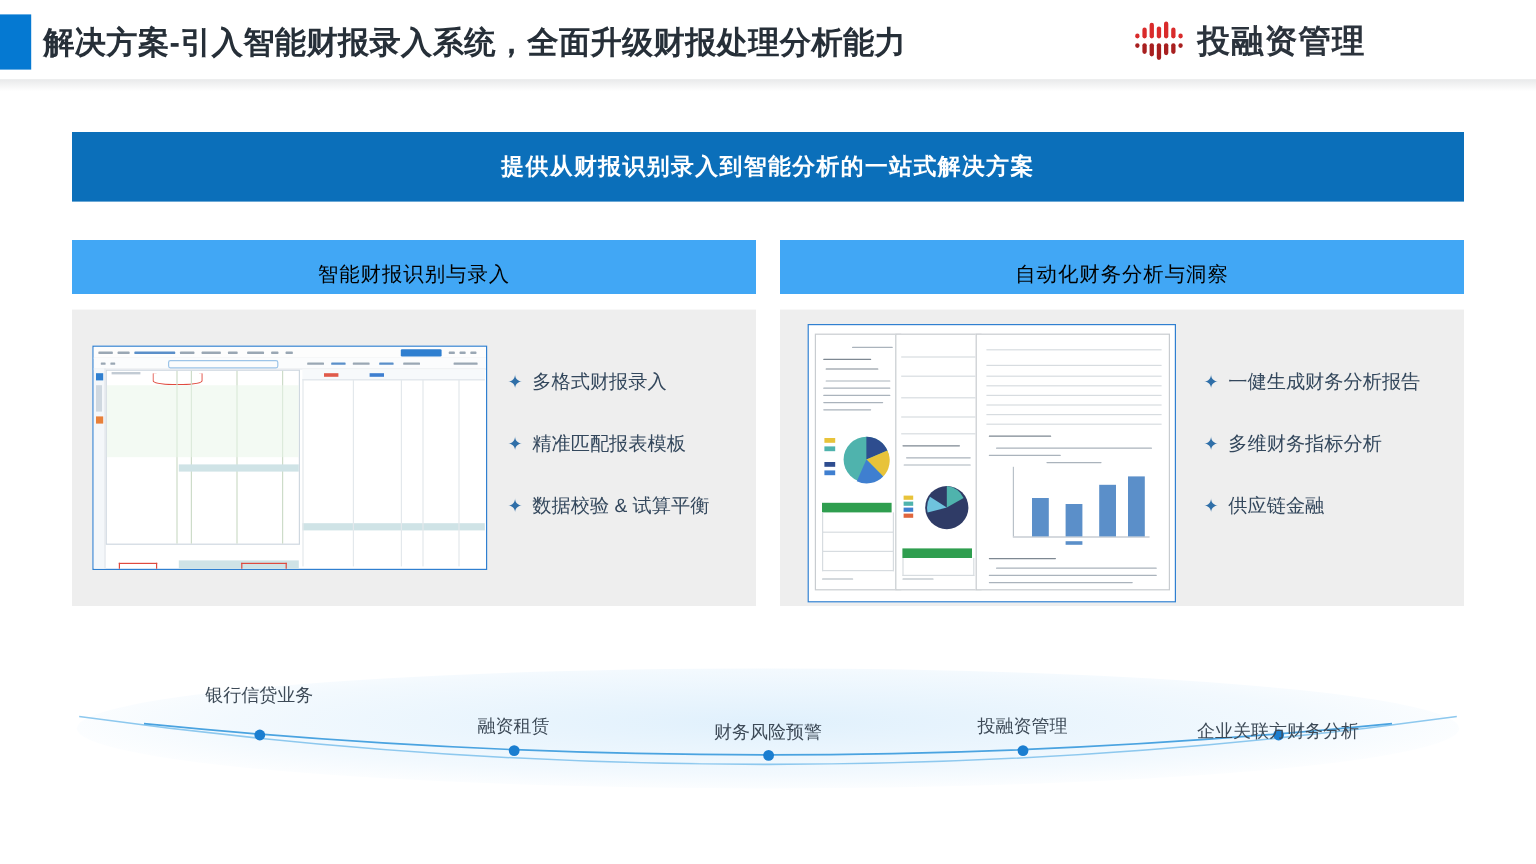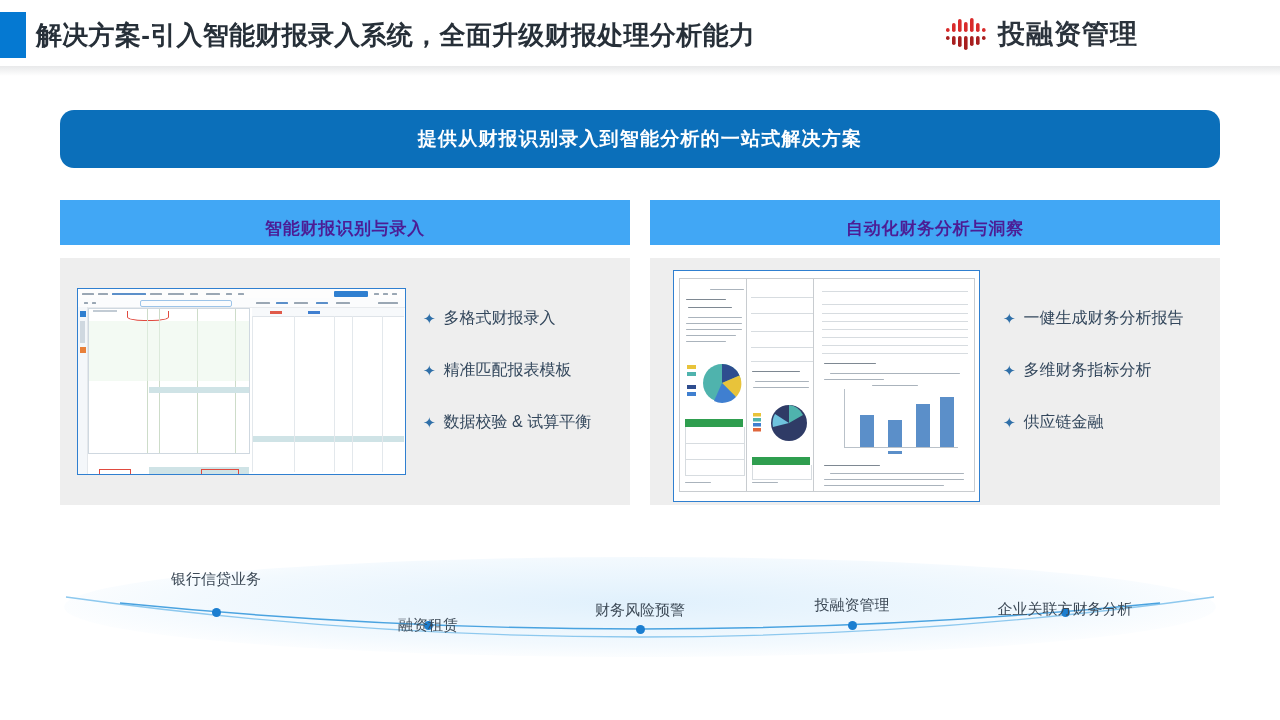--- a/index.html
+++ b/index.html
@@ -65,21 +65,20 @@
 
   
   .banner {
     position: absolute;
     left: 60px; top: 110px;
     width: 1160px; height: 58px;
     background: #0b6fba;
     display: flex;
     align-items: center;
     justify-content: center;
-    border-radius: 14px;
   }
   .banner-text {
     color: #ffffff;
     font-size: 19px;
     font-weight: bold;
     letter-spacing: 1.2px;
   }
 
   
   .col-head {
@@ -87,23 +86,23 @@
     top: 200px;
     height: 45px;
     background: #41a7f5;
     display: flex;
     align-items: center;
     justify-content: center;
   }
   .col-head.left  { left: 60px;  width: 570px; }
   .col-head.right { left: 650px; width: 570px; }
   .col-head-text {
-    color: #4c1d95;
+    color: #000000;
     font-size: 17px;
-    font-weight: bold;
+    font-weight: normal;
     letter-spacing: 0.8px;
     margin-top: 12px;
   }
 
   
   .panel {
     position: absolute;
     top: 258px;
     height: 247px;
     background: #eeeeee;
@@ -446,21 +445,21 @@
 <div class="arc-section">
   <div class="arc-ellipse"></div>
   <svg class="arc-svg" width="1280" height="120">
     <path d="M 66 52 Q 640 132 1214 52" fill="none" stroke="#8dc8ee" stroke-width="1.3"></path>
     <path d="M 120 58 Q 640 110 1160 58" fill="none" stroke="#4aa3e0" stroke-width="1.4"></path>
   </svg>
   <div id="arc-nodes">
       <div style="position: absolute; width: 9px; height: 9px; border-radius: 50%; background: rgb(27, 126, 208); left: 211.5px; top: 62.5px;"></div>
       <div class="node-label" style="left: 216px; top: 25px;">银行信贷业务</div>
       <div style="position: absolute; width: 9px; height: 9px; border-radius: 50%; background: rgb(27, 126, 208); left: 423.5px; top: 75.5px;"></div>
-      <div class="node-label" style="left: 428px; top: 51px; margin-top: 20px;">融资租赁</div>
+      <div class="node-label" style="left: 428px; top: 51px;">融资租赁</div>
       <div style="position: absolute; width: 9px; height: 9px; border-radius: 50%; background: rgb(27, 126, 208); left: 635.5px; top: 79.5px;"></div>
       <div class="node-label" style="left: 640px; top: 56px;">财务风险预警</div>
       <div style="position: absolute; width: 9px; height: 9px; border-radius: 50%; background: rgb(27, 126, 208); left: 847.5px; top: 75.5px;"></div>
       <div class="node-label" style="left: 852px; top: 51px;">投融资管理</div>
       <div style="position: absolute; width: 9px; height: 9px; border-radius: 50%; background: rgb(27, 126, 208); left: 1060.5px; top: 62.5px;"></div>
       <div class="node-label" style="left: 1065px; top: 27px; margin-top: 28px;">企业关联方财务分析</div>
     </div>
 </div>
 
 </body></html>

